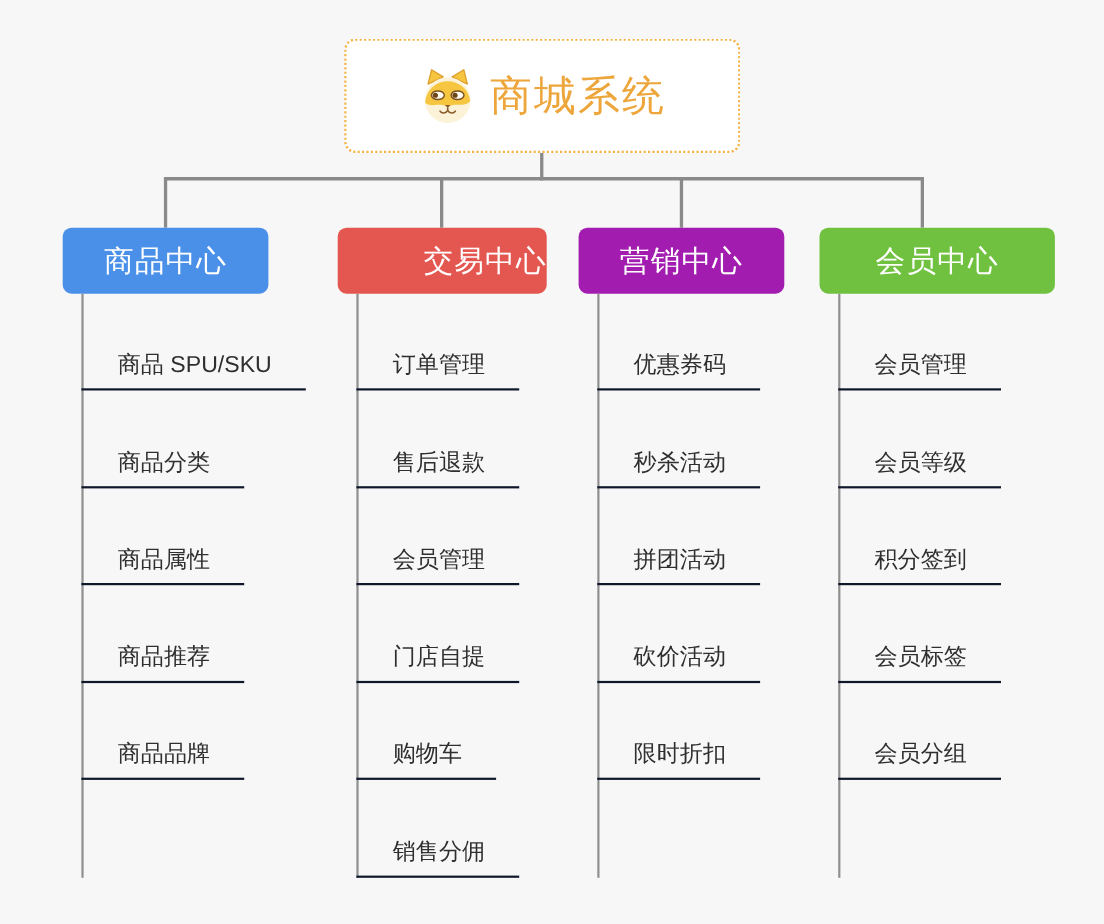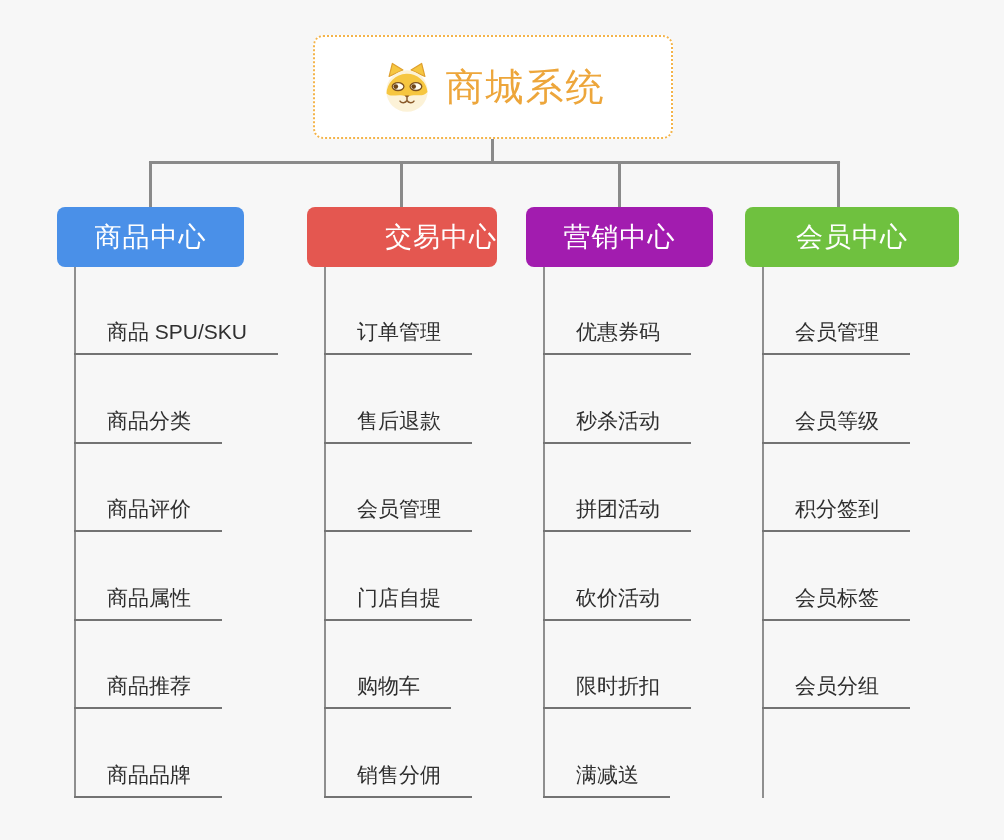--- a/index.html
+++ b/index.html
@@ -46,21 +46,21 @@
   .t0{left:74px;} .t1{left:324px;} .t2{left:543px;} .t3{left:762px;}
 
   .col{position:absolute;top:316px;}
   .c0{left:74px;} .c1{left:324px;} .c2{left:543px;} .c3{left:762px;}
 
   .item{
     width:fit-content;white-space:nowrap;
     height:31px;line-height:31px;
     padding:0 31px 6px 33px;
     margin-bottom:49.5px;
-    border-bottom:2px solid #737373;
+    border-bottom:2px solid #0f172a;
     font-size:21px;color:#2f2f2f;
   }
 </style>
 </head>
 <body>
 
 <div class="canvas">
 
   <div class="line v-root"></div>
   <div class="line h-main"></div>
@@ -99,42 +99,40 @@
   </div>
 
   <div class="trunk t0"></div>
   <div class="trunk t1"></div>
   <div class="trunk t2"></div>
   <div class="trunk t3"></div>
 
   <div class="col c0">
     <div class="item">商品 SPU/SKU</div>
     <div class="item">商品分类</div>
-    <div class="item">商品评价</div>
     <div class="item">商品属性</div>
     <div class="item">商品推荐</div>
     <div class="item">商品品牌</div>
   </div>
 
   <div class="col c1">
     <div class="item">订单管理</div>
     <div class="item">售后退款</div>
     <div class="item">会员管理</div>
     <div class="item">门店自提</div>
     <div class="item">购物车</div>
     <div class="item">销售分佣</div>
   </div>
 
   <div class="col c2">
     <div class="item">优惠券码</div>
     <div class="item">秒杀活动</div>
     <div class="item">拼团活动</div>
     <div class="item">砍价活动</div>
     <div class="item">限时折扣</div>
-    <div class="item">满减送</div>
   </div>
 
   <div class="col c3">
     <div class="item">会员管理</div>
     <div class="item">会员等级</div>
     <div class="item">积分签到</div>
     <div class="item">会员标签</div>
     <div class="item">会员分组</div>
   </div>
 

